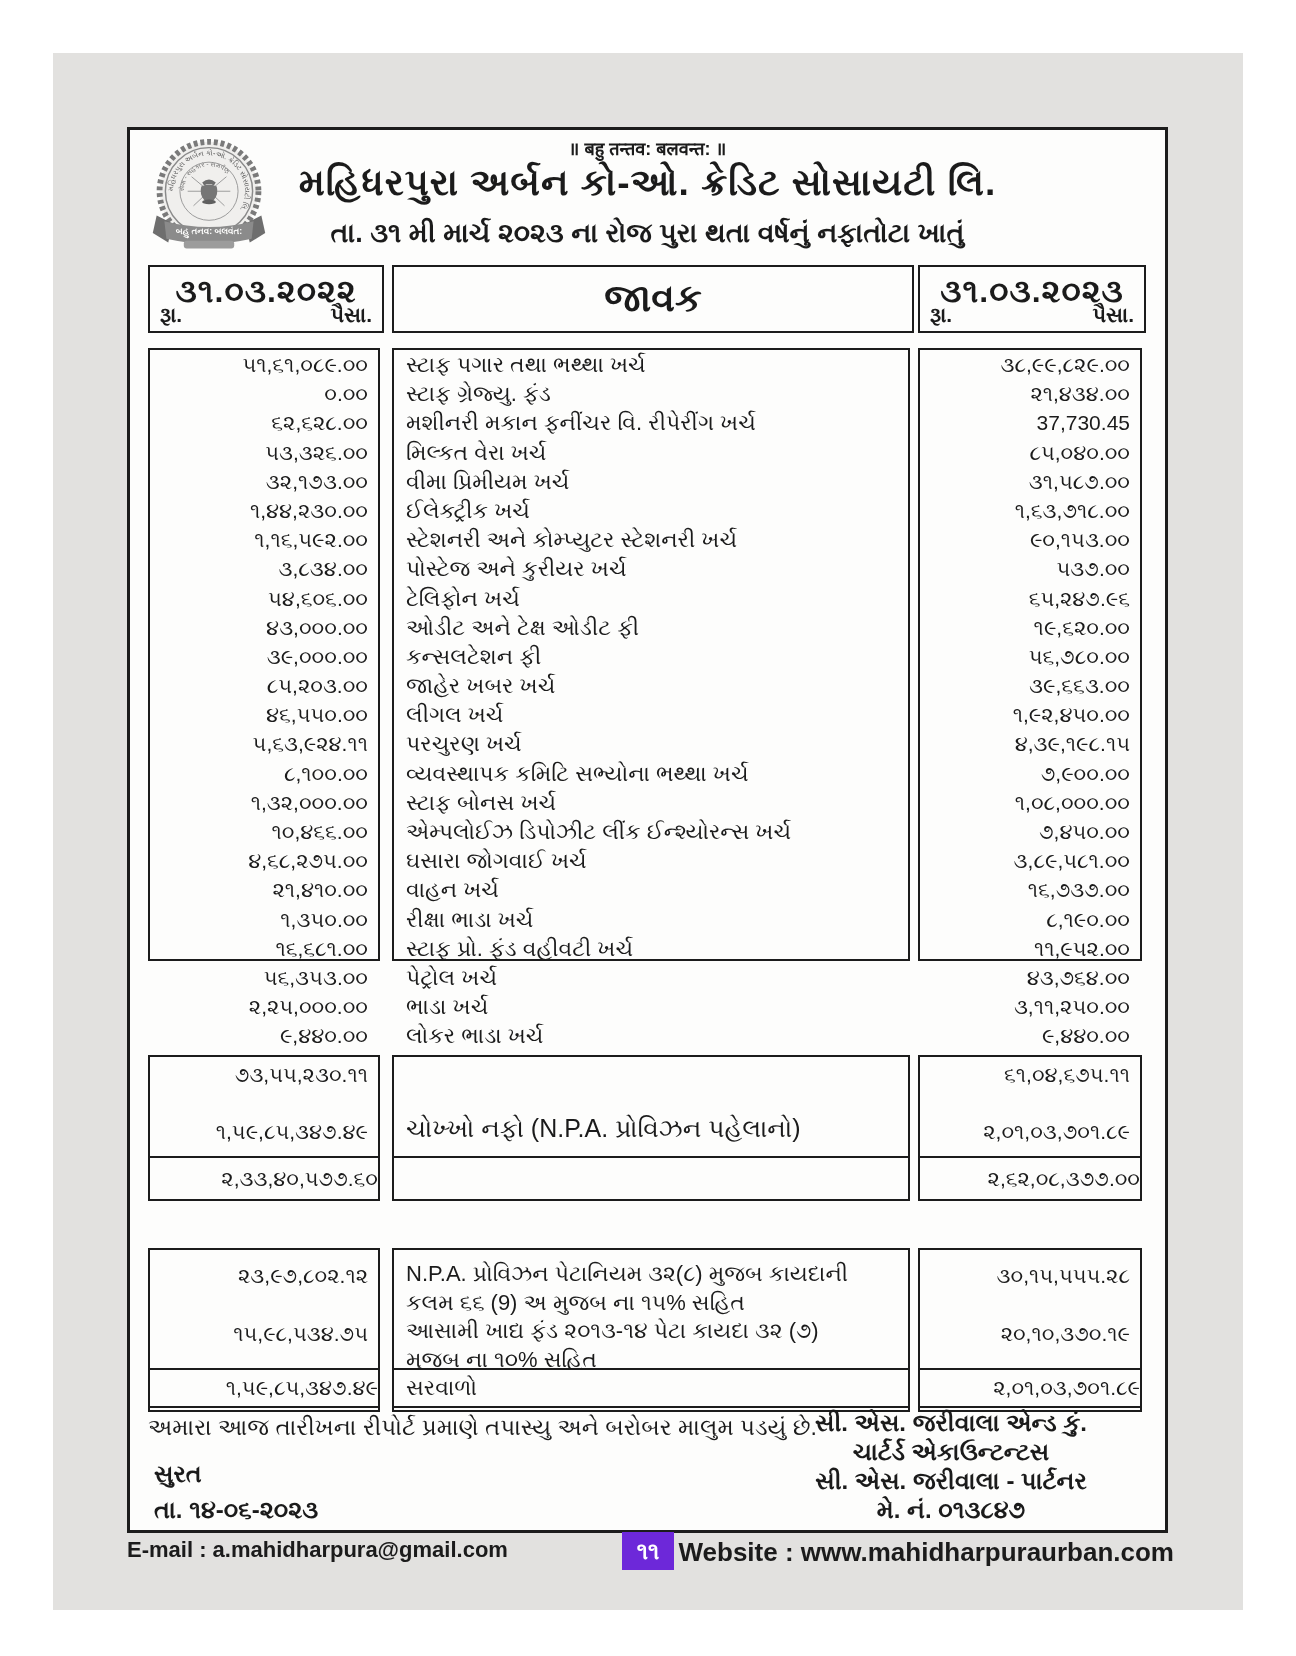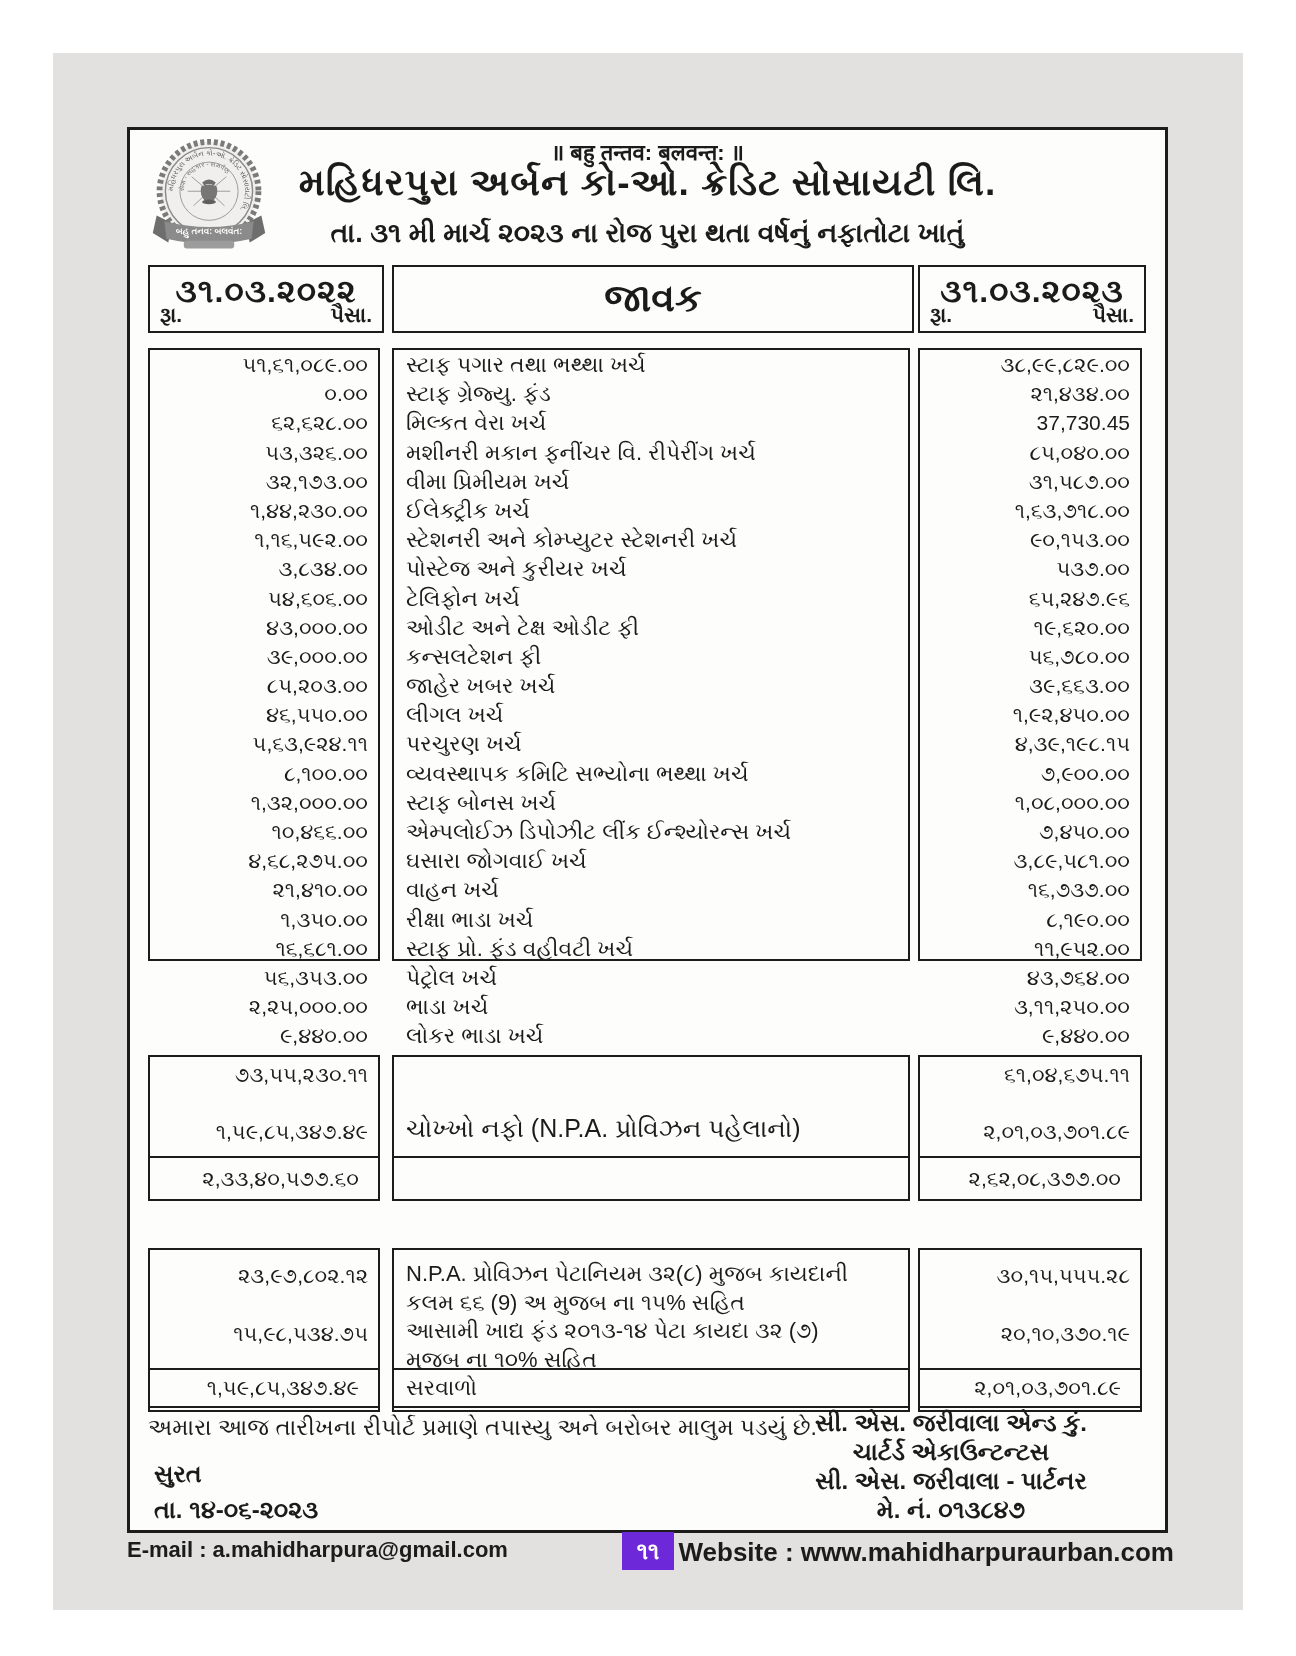--- a/index.html
+++ b/index.html
@@ -2,21 +2,21 @@
 <html><head>
 <meta charset="utf-8">
 <style>
   html,body{margin:0;padding:0;}
   body{background:#ffffff;font-family:"Liberation Sans","DejaVu Sans",sans-serif;color:#1b1b1b;}
   #canvas{position:relative;width:1296px;height:1656px;background:#ffffff;overflow:hidden;}
   #page-bg{position:absolute;left:53px;top:53px;width:1190px;height:1557px;background:#e2e1df;}
   #frame{position:absolute;left:127px;top:127px;width:1035px;height:1400px;border:3px solid #1c1c1c;background:#fdfdfc;}
 
   
-  .motto{position:absolute;left:0;top:6px;width:100%;text-align:center;font-size:22px;font-weight:bold;}
+  .motto{position:absolute;left:0;top:6px;width:100%;text-align:center;font-size:18px;font-weight:bold;}
   .org-name{position:absolute;left:0;top:32px;width:100%;text-align:center;font-size:37px;font-weight:bold;letter-spacing:1px;}
   .stmt-title{position:absolute;left:0;top:88px;width:100%;text-align:center;font-size:27px;font-weight:bold;}
   .logo{position:absolute;left:20px;top:6px;width:118px;height:126px;}
 
   
   .hbox{position:absolute;top:135px;height:64px;border:2px solid #1c1c1c;background:#fdfdfc;}
   .hdate{text-align:center;font-size:32px;font-weight:bold;padding-top:6px;letter-spacing:1px;}
   .hsub{position:absolute;bottom:4px;left:10px;right:10px;display:flex;justify-content:space-between;font-size:21px;font-weight:bold;}
   .center-title{display:flex;align-items:center;justify-content:center;height:100%;font-size:38px;font-weight:bold;}
 
@@ -32,21 +32,21 @@
   .s4{top:1118px;height:164px;}
   .s5{top:1238px;height:40px;}
 
   .row{height:29.2px;line-height:29.2px;white-space:nowrap;}
   .amt{text-align:right;padding-right:10px;font-size:21px;}
   .lbl{text-align:left;padding-left:12px;font-size:22px;}
 
   .sub-top{position:absolute;top:6px;left:0;right:10px;text-align:right;font-size:21px;}
   .sub-bot{position:absolute;bottom:12px;left:0;right:10px;text-align:right;font-size:21px;}
   .lbl-bot{position:absolute;bottom:12px;left:12px;font-size:25px;white-space:nowrap;}
-  .center-amt{display:flex;align-items:center;justify-content:flex-end;height:100%;padding-right:19px;font-size:21px;box-sizing:border-box;border-radius:10px;}
+  .center-amt{display:flex;align-items:center;justify-content:flex-end;height:100%;padding-right:0;font-size:21px;box-sizing:border-box;border-radius:10px;}
   .center-lbl{display:flex;align-items:center;height:100%;padding-left:12px;font-size:22px;box-sizing:border-box;}
 
   .npa-val1{position:absolute;top:14px;right:10px;font-size:21px;}
   .npa-val2{position:absolute;top:72px;right:10px;font-size:21px;}
   .npa-val3{position:absolute;top:126px;right:10px;font-size:21px;}
   .npa-lines{padding:10px 0 0 12px;font-size:22px;line-height:28.5px;white-space:nowrap;}
   .bold{font-weight:bold;}
 
   
   .remark{position:absolute;left:18px;top:1284px;font-size:23px;}
@@ -152,22 +152,22 @@
         <div class="row amt">૧,૩૫૦.૦૦</div>
         <div class="row amt">૧૬,૬૮૧.૦૦</div>
         <div class="row amt">૫૬,૩૫૩.૦૦</div>
         <div class="row amt">૨,૨૫,૦૦૦.૦૦</div>
         <div class="row amt">૯,૪૪૦.૦૦</div>
       </div>
     <div class="tbox s1 col-m">
 
     <div class="row lbl">સ્ટાફ પગાર તથા ભથ્થા ખર્ચ</div>
         <div class="row lbl">સ્ટાફ ગ્રેજ્યુ. ફંડ</div>
+        <div class="row lbl">મશીનરી મકાન ફનીંચર વિ. રીપેરીંગ ખર્ચ</div>
         <div class="row lbl">મિલ્કત વેરા ખર્ચ</div>
-        <div class="row lbl">મશીનરી મકાન ફનીંચર વિ. રીપેરીંગ ખર્ચ</div>
         <div class="row lbl">વીમા પ્રિમીયમ ખર્ચ</div>
         <div class="row lbl">ઈલેક્ટ્રીક ખર્ચ</div>
         <div class="row lbl">સ્ટેશનરી અને કોમ્પ્યુટર સ્ટેશનરી ખર્ચ</div>
         <div class="row lbl">પોસ્ટેજ અને કુરીયર ખર્ચ</div>
         <div class="row lbl">ટેલિફોન ખર્ચ</div>
         <div class="row lbl">ઓડીટ અને ટેક્ષ ઓડીટ ફી</div>
         <div class="row lbl">કન્સલટેશન ફી</div>
         <div class="row lbl">જાહેર ખબર ખર્ચ</div>
         <div class="row lbl">લીગલ ખર્ચ</div>
         <div class="row lbl">પરચુરણ ખર્ચ</div>

